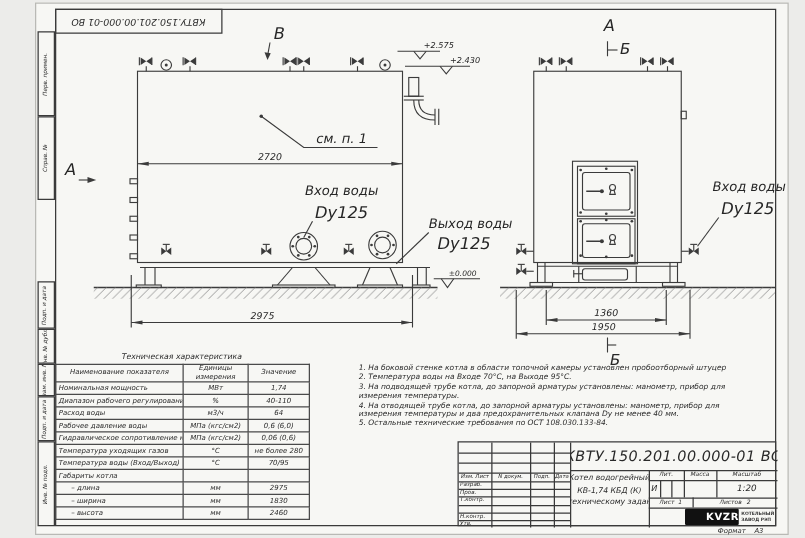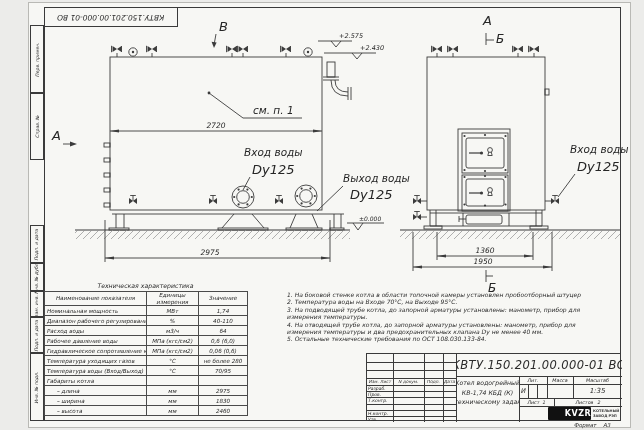--- a/index.html
+++ b/index.html
@@ -427,21 +427,21 @@
     <div id="tb-num" class="cell cc" style="left:89px;top:1px;width:166px;height:20px">КВТУ.150.201.00.000-01 ВО</div>
 
     <div class="cell cc t62" style="left:89px;top:24px;width:63px;height:9px">Котел водогрейный</div>
     <div class="cell cc t62" style="left:89px;top:33.5px;width:63px;height:9px">КВ-1,74 КБД (К)</div>
     <div class="cell cc t62" style="left:89px;top:43px;width:63px;height:9px">по техническому заданию</div>
 
     <div class="cell cc t48" style="left:152px;top:22px;width:28px;height:8px">Лит.</div>
     <div class="cell cc t48" style="left:180px;top:22px;width:26px;height:8px">Масса</div>
     <div class="cell cc t48" style="left:206px;top:22px;width:49px;height:8px">Масштаб</div>
     <div class="cell cc" style="left:152px;top:30px;width:9px;height:14px;font-size:6.5px">И</div>
-    <div class="cell cc t7i" style="left:206px;top:30px;width:49px;height:14px">1:35</div>
+    <div class="cell cc t7i" style="left:206px;top:30px;width:49px;height:14px">1:20</div>
 
     <div class="cell cc t48" style="left:152px;top:44px;width:35px;height:8px;gap:3px">
       <span able="false">Лист</span>
         <span>1</span>
     </div>
     <div class="cell cc t48" style="left:187px;top:44px;width:68px;height:8px;gap:4px">
       <span>Листов</span>
         <span>2</span>
     </div>
 

